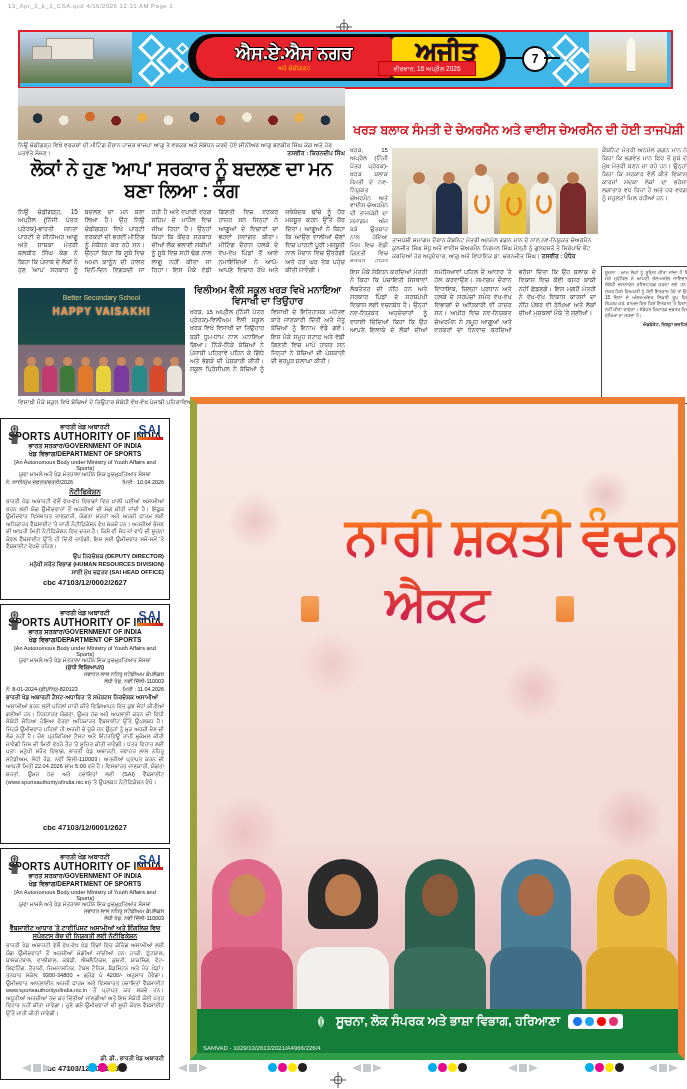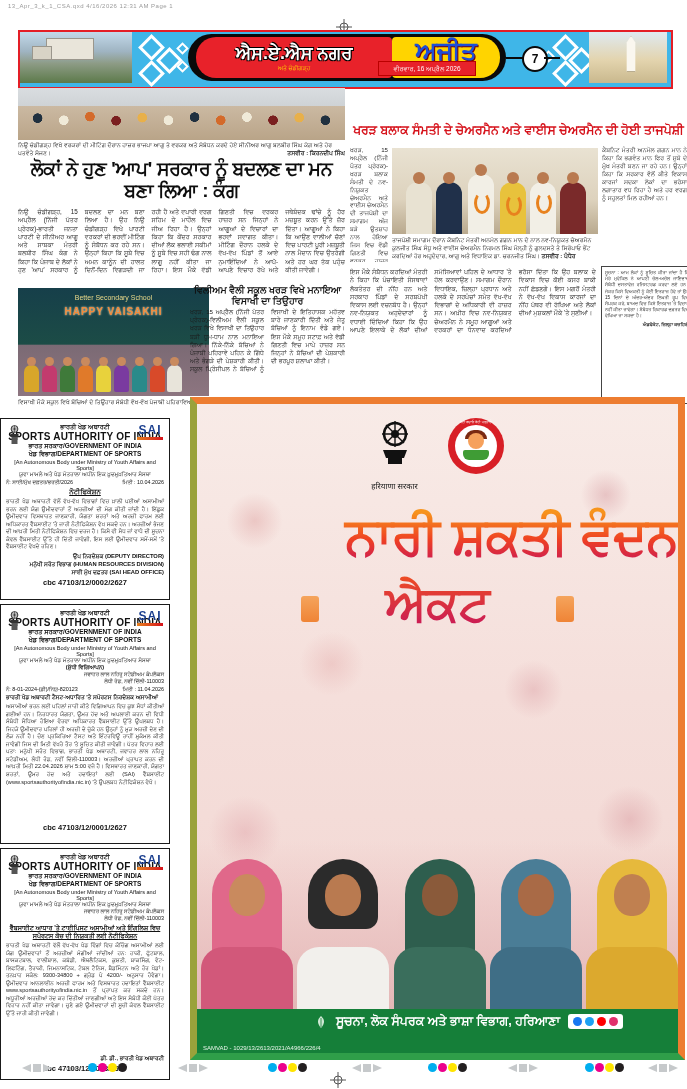--- a/index.html
+++ b/index.html
@@ -33,21 +33,21 @@
      clip-path:polygon(50% 0,68% 18%,68% 100%,32% 100%,32% 18%);}
   .dia{position:absolute;width:13px;height:13px;border:3px solid #ffffff;background:#3fb6e8;transform:rotate(45deg);}
   .dia.small{width:5px;height:5px;border-width:2px;}
   .oval{left:168px;top:2px;width:318px;height:47px;background:#0a0a0a;border-radius:24px;}
   .edition-box{left:176px;top:5px;width:196px;height:41px;background:#e8222a;border-radius:20px 4px 4px 20px;
      display:flex;flex-direction:column;align-items:center;justify-content:center;}
   .edition-name{font-size:18px;font-weight:bold;color:#fff;text-shadow:1px 1px 0 #000,-1px 1px 0 #000,1px -1px 0 #000;letter-spacing:0;}
   .edition-sub{font-size:6px;color:#ffd400;margin-top:1px;}
   .brand-box{left:372px;top:5px;width:108px;height:41px;background:#ffd400;border-radius:4px 20px 20px 4px;
      display:flex;align-items:flex-start;justify-content:center;}
-  .brand-name{font-size:25px;font-weight:bold;color:#1d4ed8;text-shadow:1px 1px 0 #7a0000;line-height:1.1;}
+  .brand-name{font-size:25px;font-weight:bold;color:#0f172a;text-shadow:1px 1px 0 #7a0000;line-height:1.1;}
   .date-badge{left:378px;top:61px;width:96px;height:13px;background:#e8222a;border:1px solid #b00;
      display:flex;align-items:center;justify-content:center;z-index:5;}
   .date-badge span{font-size:6.5px;color:#fff;}
   .mast-line{left:486px;top:25px;width:18px;height:2px;background:#0a0a0a;}
   .mast-line2{left:524px;top:25px;width:16px;height:2px;background:#0a0a0a;}
   .pageno-badge{left:502px;top:14px;width:22px;height:22px;border-radius:50%;background:#fff;border:2px solid #0a0a0a;
      display:flex;align-items:center;justify-content:center;font-size:12px;font-weight:bold;color:#0a0a0a;}
 
   
   .photo-crowd{background:
@@ -68,21 +68,21 @@
   .caption b{font-weight:bold;}
   .headline{font-weight:bold;color:#0d0d0d;text-align:center;line-height:1.15;letter-spacing:-.3px;}
   .subhead{font-weight:bold;color:#d6121b;text-align:center;line-height:1.1;}
   .cols{text-align:justify;font-size:6.3px;line-height:1.32;color:#1c1c1c;overflow:hidden;}
   .c5{column-count:5;column-gap:7px;}
   .c3{column-count:3;column-gap:7px;}
   .c2{column-count:2;column-gap:7px;}
   .narrowtxt{text-align:justify;font-size:6.1px;line-height:1.3;color:#1c1c1c;overflow:hidden;}
 
   
-  .school-photo{background:linear-gradient(180deg,#163f4a 0%,#1c4c46 52%,#7b6a74 53%,#8d7580 100%);overflow:hidden;padding-left:24px;}
+  .school-photo{background:linear-gradient(180deg,#163f4a 0%,#1c4c46 52%,#7b6a74 53%,#8d7580 100%);overflow:hidden;}
   .school-banner1{position:absolute;left:0;top:6px;width:100%;text-align:center;font-size:7px;color:#e9d98a;}
   .school-banner2{position:absolute;left:0;top:18px;width:100%;text-align:center;font-size:10px;font-weight:bold;color:#f08a3c;
      text-shadow:0 0 2px #ffd;letter-spacing:1px;}
   .kid{position:absolute;bottom:4px;width:15px;height:27px;border-radius:7px 7px 2px 2px;}
   .kid::before{content:"";position:absolute;left:3px;top:-8px;width:9px;height:9px;border-radius:50%;background:#c98a5e;}
 
   
   .stage-photo{background:linear-gradient(180deg,#e9e2d2 0%,#ddd2bd 60%,#b9a98e 100%);overflow:hidden;}
   .fig{position:absolute;bottom:0;width:26px;height:52px;border-radius:12px 12px 0 0;}
   .fig::before{content:"";position:absolute;left:7px;top:-10px;width:12px;height:12px;border-radius:50%;background:#b97a50;}
@@ -347,42 +347,20 @@
     <div class="sai-addr">ਜਵਾਹਰ ਲਾਲ ਨਹਿਰੂ ਸਟੇਡੀਅਮ ਕੰਪਲੈਕਸ</div>
     <div class="sai-addr">ਲੋਧੀ ਰੋਡ, ਨਵੀਂ ਦਿੱਲੀ-110003</div>
     <div class="sai-center-u" style="font-size:6.4px;">ਵੈੱਬਸਾਈਟ ਆਧਾਰ 'ਤੇ ਟਾਈਪਿਸਟ ਅਸਾਮੀਆਂ ਅਤੇ ਇੰਗਲਿਸ਼ ਵਿਚ</div>
     <div class="sai-center-u" style="font-size:6.4px;margin-top:0;">ਸਪੋਰਟਸ ਕੋਚ ਦੀ ਨਿਯੁਕਤੀ ਲਈ ਨੋਟੀਫਿਕੇਸ਼ਨ</div>
     <div class="sai-body" style="height:112px;">ਭਾਰਤੀ ਖੇਡ ਅਥਾਰਟੀ ਵੱਲੋਂ ਵੱਖ-ਵੱਖ ਖੇਡ ਵਿੰਗਾਂ ਵਿਚ ਕੋਚਿੰਗ ਅਸਾਮੀਆਂ ਲਈ ਯੋਗ ਉਮੀਦਵਾਰਾਂ ਤੋਂ ਅਰਜ਼ੀਆਂ ਮੰਗੀਆਂ ਜਾਂਦੀਆਂ ਹਨ: ਹਾਕੀ, ਫੁੱਟਬਾਲ, ਬਾਸਕਟਬਾਲ, ਵਾਲੀਬਾਲ, ਕਬੱਡੀ, ਐਥਲੈਟਿਕਸ, ਕੁਸ਼ਤੀ, ਬਾਕਸਿੰਗ, ਵੇਟ-ਲਿਫਟਿੰਗ, ਤੈਰਾਕੀ, ਜਿਮਨਾਸਟਿਕ, ਟੇਬਲ ਟੈਨਿਸ, ਬੈਡਮਿੰਟਨ ਅਤੇ ਹੋਰ ਖੇਡਾਂ। ਤਨਖ਼ਾਹ ਸਕੇਲ: 9300-34800 + ਗ੍ਰੇਡ ਪੇ 4200/- ਅਨੁਸਾਰ ਹੋਵੇਗਾ। ਉਮੀਦਵਾਰ ਆਨਲਾਈਨ ਅਰਜ਼ੀ ਫਾਰਮ ਅਤੇ ਵਿਸਥਾਰਤ ਹਦਾਇਤਾਂ ਵੈੱਬਸਾਈਟ www.sportsauthorityofindia.nic.in ਤੋਂ ਪ੍ਰਾਪਤ ਕਰ ਸਕਦੇ ਹਨ। ਅਧੂਰੀਆਂ ਅਰਜ਼ੀਆਂ ਰੱਦ ਕਰ ਦਿੱਤੀਆਂ ਜਾਣਗੀਆਂ ਅਤੇ ਇਸ ਸੰਬੰਧੀ ਕੋਈ ਪੱਤਰ ਵਿਹਾਰ ਨਹੀਂ ਕੀਤਾ ਜਾਵੇਗਾ। ਚੁਣੇ ਗਏ ਉਮੀਦਵਾਰਾਂ ਦੀ ਸੂਚੀ ਕੇਵਲ ਵੈੱਬਸਾਈਟ ਉੱਤੇ ਜਾਰੀ ਕੀਤੀ ਜਾਵੇਗੀ।</div>
     <div class="sai-right">ਡੀ. ਡੀ., ਭਾਰਤੀ ਖੇਡ ਅਥਾਰਟੀ</div>
     <div class="sai-cbc">cbc 47103/12/0003/2627</div>
   </div>
 
   <div class="abs ad">
-    <div class="ad-logos">
-      <div style="text-align:center;">
-        <svg width="44" height="56" viewBox="0 0 44 56">
-          <circle cx="22" cy="16" r="11" fill="none" stroke="#111" stroke-width="2.5"></circle>
-          <circle cx="22" cy="16" r="4" fill="#111"></circle>
-          <path d="M22 3v26 M9 16h26 M13 7l18 18 M31 7L13 25" stroke="#111" stroke-width="1.4"></path>
-          <path d="M10 32h24l-3 8H13z" fill="#111"></path>
-          <rect x="15" y="40" width="14" height="6" fill="#111"></rect>
-        </svg>
-        <div class="govt-label">हरियाणा सरकार</div>
-      </div>
-      <div style="position:relative;">
-        <div class="bbbp">
-          <div class="bbbp-in">
-            <div class="bbbp-hair"></div>
-            <div class="bbbp-face"></div>
-            <div class="bbbp-book"></div>
-          </div>
-        </div>
-        <div class="bbbp-ring-label">ਬੇਟੀ ਬਚਾਓ ਬੇਟੀ ਪੜ੍ਹਾਓ</div>
-      </div>
-    </div>
 
     <div class="ad-title1">ਨਾਰੀ ਸ਼ਕਤੀ ਵੰਦਨ</div>
     <span class="qbar" style="left:104px;"></span>
     <div class="ad-title2">ਐਕਟ</div>
     <span class="qbar" style="right:104px;"></span>
 
 
     <div class="women">
       <div class="person" style="left:4px;--c:#e0688a;--s:#c98a5e;--b:#d2587a;">
         <div class="hood"></div>

